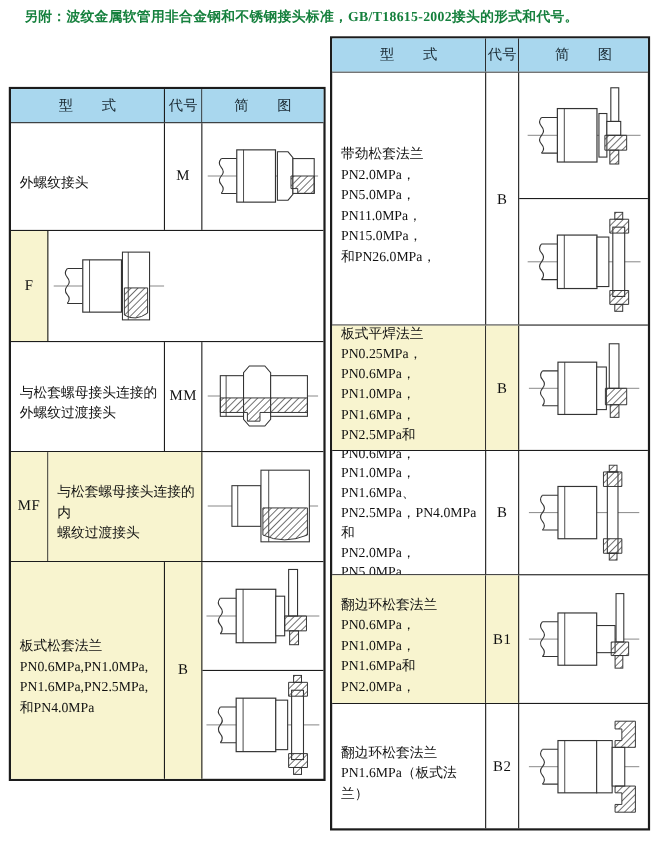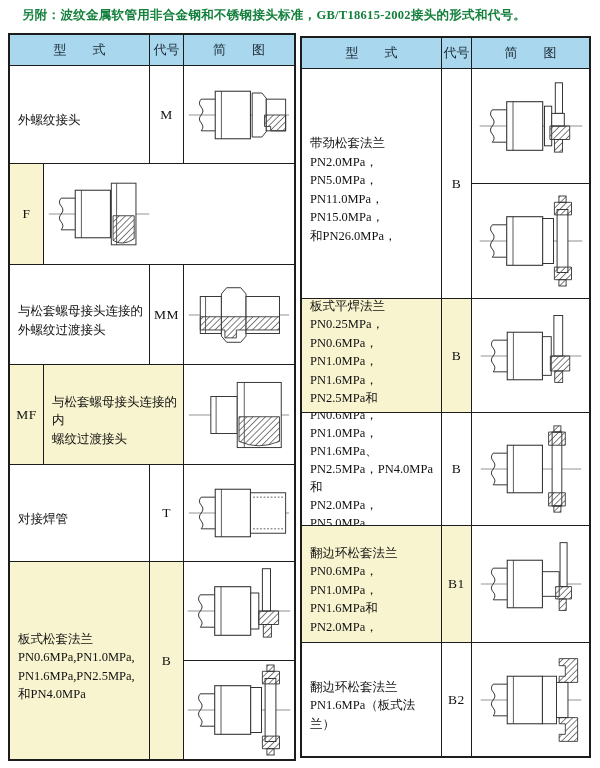--- a/index.html
+++ b/index.html
@@ -141,39 +141,20 @@
               <rect x="28" y="29" width="30" height="42" fill="#fff" stroke="#333" stroke-width="1.1"></rect>
               <line x1="34" y1="29" x2="34" y2="71" stroke="#333" stroke-width="0.9"></line>
               <rect x="58" y="13" width="50" height="74" fill="#fff" stroke="#333" stroke-width="1.1"></rect>
               <line x1="66" y1="13" x2="66" y2="87" stroke="#333" stroke-width="0.9"></line>
               <path d="M60 52 h46 v28 q-24 10 -46 0 z" fill="url(#h)" stroke="#333" stroke-width="1"></path>
             </svg>
           </div>
       </div>
     </div>
 
-    <div class="row" style="height:96px">
-      <div class="cell c1 lab">对接焊管</div>
-      <div class="cell c2 code">T</div>
-      <div class="cell c3">
-        <div class="dg">
-            <svg viewBox="0 0 120 100">
-              <line x1="3" y1="50" x2="117" y2="50" stroke="#666" stroke-width="0.8"></line>
-              <path d="M17 32 q-4 4.5 0 9 q4 4.5 0 9 q-4 4.5 0 9 q4 4.5 0 9" fill="none" stroke="#333" stroke-width="1.1"></path>
-              <line x1="17" y1="32" x2="33" y2="32" stroke="#333" stroke-width="1.1"></line>
-              <line x1="17" y1="68" x2="33" y2="68" stroke="#333" stroke-width="1.1"></line>
-              <rect x="33" y="23" width="40" height="54" fill="#fff" stroke="#333" stroke-width="1.2"></rect>
-              <line x1="40" y1="23" x2="40" y2="77" stroke="#333" stroke-width="0.9"></line>
-              <rect x="73" y="27" width="40" height="46" fill="#fff" stroke="#333" stroke-width="1.1"></rect>
-              <line x1="76" y1="32" x2="110" y2="32" stroke="#333" stroke-width="0.9" stroke-dasharray="2 2"></line>
-              <line x1="76" y1="68" x2="110" y2="68" stroke="#333" stroke-width="0.9" stroke-dasharray="2 2"></line>
-            </svg>
-          </div>
-      </div>
-    </div>
 
     <div class="row row-tall" style="height:197px">
       <div class="cell c1 lab hl">板式松套法兰
 PN0.6MPa,PN1.0MPa,
 PN1.6MPa,PN2.5MPa,
 和PN4.0MPa</div>
       <div class="cell c2 code hl">B</div>
       <div class="cell c3">
         <div class="dg">
             <svg viewBox="0 0 120 100">

